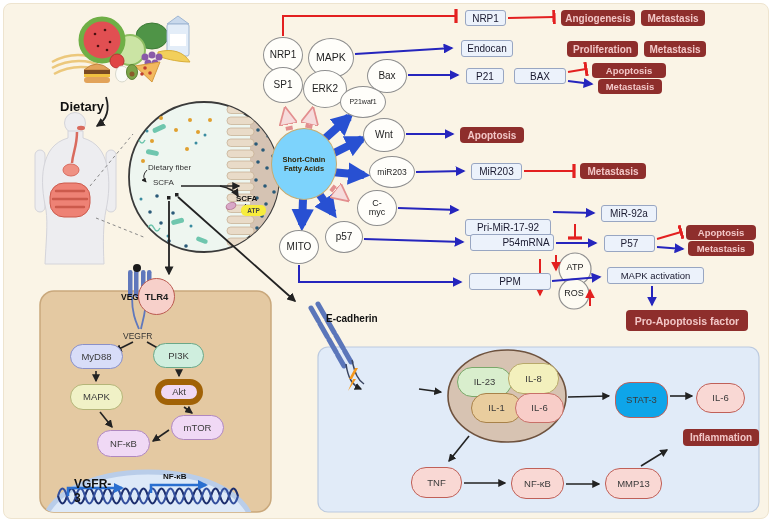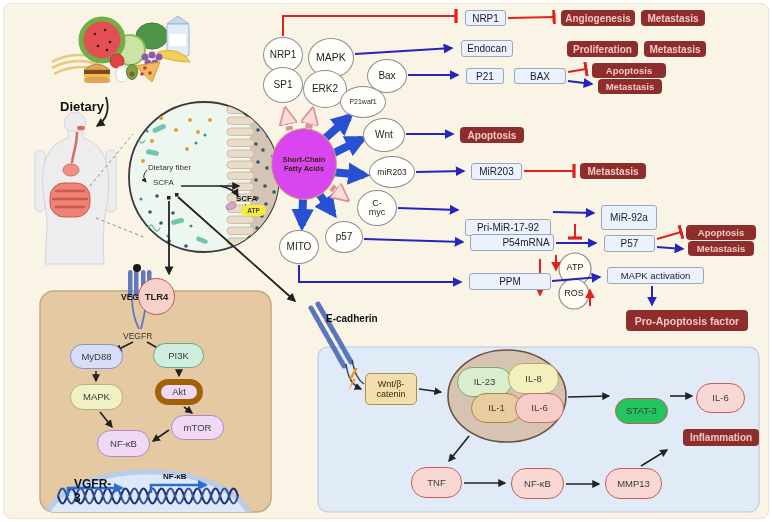--- a/index.html
+++ b/index.html
@@ -300,21 +300,21 @@
     </g>
   </svg>
 
   <div class="abs lab" style="left:60px;top:99px;width:50px;font-size:13px;font-weight:bold;">Dietary</div>
 
   <div class="abs" style="left:148px;top:163px;width:62px;font-size:8px;color:#333;">Dietary fiber</div>
   <div class="abs" style="left:153px;top:178px;width:32px;font-size:8px;color:#333;">SCFA</div>
   <div class="abs" style="left:236px;top:194px;width:32px;font-size:8px;font-weight:bold;color:#111;">SCFA</div>
   <div class="abs" style="left:241px;top:205px;width:25px;height:11px;background:#f7ec3e;border-radius:5px;display:flex;align-items:center;justify-content:center;font-size:6.5px;font-weight:bold;color:#444;">ATP</div>
 
-  <div class="abs" style="left:271px;top:128px;width:66px;height:72px;border-radius:50%;background:#d946ef;border:1px solid #c6ab70;display:flex;flex-direction:column;align-items:center;justify-content:center;text-align:center;font-size:7.5px;font-weight:bold;color:#33280a;line-height:1.2;">
+  <div class="abs" style="left:271px;top:128px;width:66px;height:72px;border-radius:50%;background:#7dd3fc;border:1px solid #c6ab70;display:flex;flex-direction:column;align-items:center;justify-content:center;text-align:center;font-size:7.5px;font-weight:bold;color:#33280a;line-height:1.2;">
     <span>Short-Chain</span>
     <span>Fatty Acids</span>
   </div>
 
   <div class="abs circ" style="left:263px;top:37px;width:40px;height:36px;">NRP1</div>
   <div class="abs circ" style="left:308px;top:38px;width:46px;height:40px;font-size:10.5px;">MAPK</div>
   <div class="abs circ" style="left:263px;top:67px;width:40px;height:36px;">SP1</div>
   <div class="abs circ" style="left:303px;top:70px;width:44px;height:38px;">ERK2</div>
   <div class="abs circ" style="left:367px;top:59px;width:40px;height:34px;">Bax</div>
   <div class="abs circ" style="left:340px;top:86px;width:46px;height:32px;font-size:7px;">P21waf1</div>
@@ -328,21 +328,21 @@
   <div class="abs circ" style="left:279px;top:230px;width:40px;height:34px;text-align:center;">MITO</div>
   <div class="abs" style="left:558px;top:262px;width:34px;font-size:9px;color:#222;text-align:center;">ATP</div>
   <div class="abs" style="left:557px;top:288px;width:34px;font-size:9px;color:#222;text-align:center;">ROS</div>
 
   <div class="abs lbox" style="left:465px;top:10px;width:41px;height:16px;">NRP1</div>
   <div class="abs lbox" style="left:461px;top:40px;width:52px;height:17px;">Endocan</div>
   <div class="abs lbox" style="left:466px;top:68px;width:38px;height:16px;">P21</div>
   <div class="abs lbox" style="left:514px;top:68px;width:52px;height:16px;">BAX</div>
   <div class="abs lbox" style="left:471px;top:163px;width:51px;height:17px;">MiR203</div>
   <div class="abs lbox" style="left:465px;top:203px;width:86px;height:17px;margin-top:16px;">Pri-MiR-17-92</div>
-  <div class="abs lbox" style="left:601px;top:205px;width:56px;height:25px;">MiR-92a</div>
+  <div class="abs lbox" style="left:601px;top:205px;width:56px;height:17px;">MiR-92a</div>
   <div class="abs lbox" style="left:470px;top:234px;width:84px;height:17px;padding-left:28px;">P54mRNA</div>
   <div class="abs lbox" style="left:604px;top:235px;width:51px;height:17px;">P57</div>
   <div class="abs lbox" style="left:469px;top:273px;width:82px;height:17px;">PPM</div>
   <div class="abs lbox" style="left:607px;top:267px;width:97px;height:17px;font-size:9.5px;">MAPK activation</div>
 
   <div class="abs dbox" style="left:561px;top:10px;width:74px;height:16px;">Angiogenesis</div>
   <div class="abs dbox" style="left:641px;top:10px;width:64px;height:16px;">Metastasis</div>
   <div class="abs dbox" style="left:567px;top:41px;width:71px;height:16px;">Proliferation</div>
   <div class="abs dbox" style="left:644px;top:41px;width:62px;height:16px;">Metastasis</div>
   <div class="abs dbox" style="left:592px;top:63px;width:74px;height:15px;font-size:9.5px;">Apoptosis</div>
@@ -360,26 +360,22 @@
   <div class="abs pill" style="left:70px;top:344px;width:53px;height:25px;background:#d8ddf8;border:1px solid #8a90c8;">MyD88</div>
   <div class="abs pill" style="left:153px;top:343px;width:51px;height:25px;background:#cfeede;border:1px solid #6aa888;">PI3K</div>
   <div class="abs pill" style="left:70px;top:384px;width:53px;height:26px;background:#f0f1c6;border:1px solid #b5b578;">MAPK</div>
   <div class="abs pill" style="left:155px;top:379px;width:48px;height:26px;background:#f0d9f5;border:6px solid #a16207;">Akt</div>
   <div class="abs pill" style="left:171px;top:415px;width:53px;height:25px;background:#f0d9f5;border:1px solid #b088c0;">mTOR</div>
   <div class="abs pill" style="left:97px;top:430px;width:53px;height:27px;background:#f0d9f5;border:1px solid #b088c0;">NF-κB</div>
   <div class="abs lab" style="left:74px;top:477px;width:42px;font-size:12px;font-weight:bold;">VGFR-3</div>
   <div class="abs lab" style="left:163px;top:472px;width:38px;font-size:8px;font-weight:bold;">NF-κB</div>
 
   <div class="abs lab" style="left:326px;top:313px;width:72px;font-size:10px;font-weight:bold;">E-cadherin</div>
-  <div class="abs" style="left:365px;top:373px;width:52px;height:32px;background:#f3dfad;border:1.2px solid #b08c48;border-radius:5px;display:flex;flex-direction:column;align-items:center;justify-content:center;font-size:9px;color:#3a2a08;line-height:1.15;">
-    <span>Wnt/β-</span>
-    <span>catenin</span>
-  </div>
   <div class="abs pill" style="left:457px;top:367px;width:55px;height:30px;background:#d9eecd;border:1px solid #7aa86a;">IL-23</div>
   <div class="abs pill" style="left:508px;top:363px;width:51px;height:31px;background:#f3f0bd;border:1px solid #b8a96a;">IL-8</div>
   <div class="abs pill" style="left:471px;top:393px;width:51px;height:30px;background:#e9cd9e;border:1px solid #a8824a;">IL-1</div>
   <div class="abs pill" style="left:515px;top:393px;width:49px;height:30px;background:#f8cdc8;border:1px solid #c87068;">IL-6</div>
-  <div class="abs pill" style="left:615px;top:398px;width:53px;height:26px;background:#22c55e;border:1px solid #c06058;">STAT-3</div>
+  <div class="abs pill" style="left:615px;top:382px;width:53px;height:36px;background:#0ea5e9;border:1px solid #c06058;">STAT-3</div>
   <div class="abs pill" style="left:696px;top:383px;width:49px;height:30px;background:#f9d8d4;border:1px solid #c06058;">IL-6</div>
   <div class="abs pill" style="left:411px;top:467px;width:51px;height:31px;background:#f9d8d4;border:1px solid #c06058;">TNF</div>
   <div class="abs pill" style="left:511px;top:468px;width:53px;height:31px;background:#f9d8d4;border:1px solid #c06058;">NF-κB</div>
   <div class="abs pill" style="left:605px;top:468px;width:57px;height:31px;background:#f9d8d4;border:1px solid #c06058;">MMP13</div>
 </div>
 
 </body></html>

